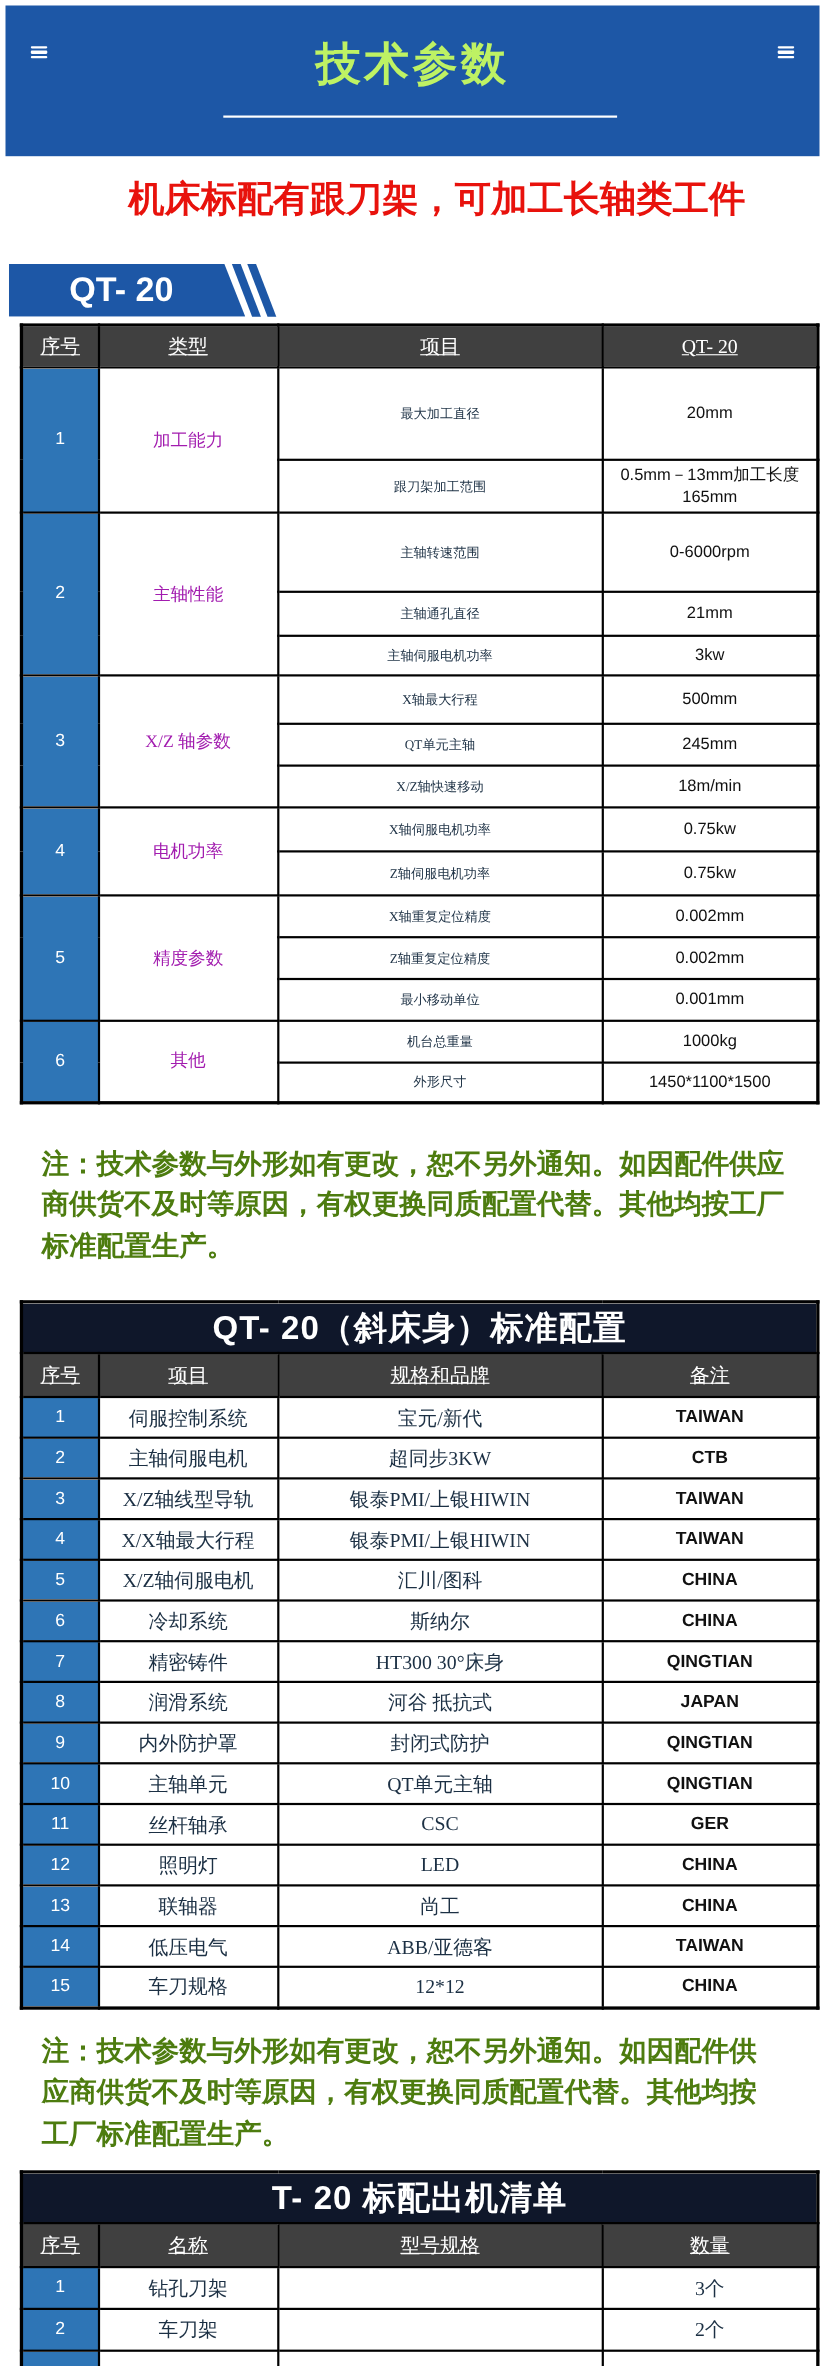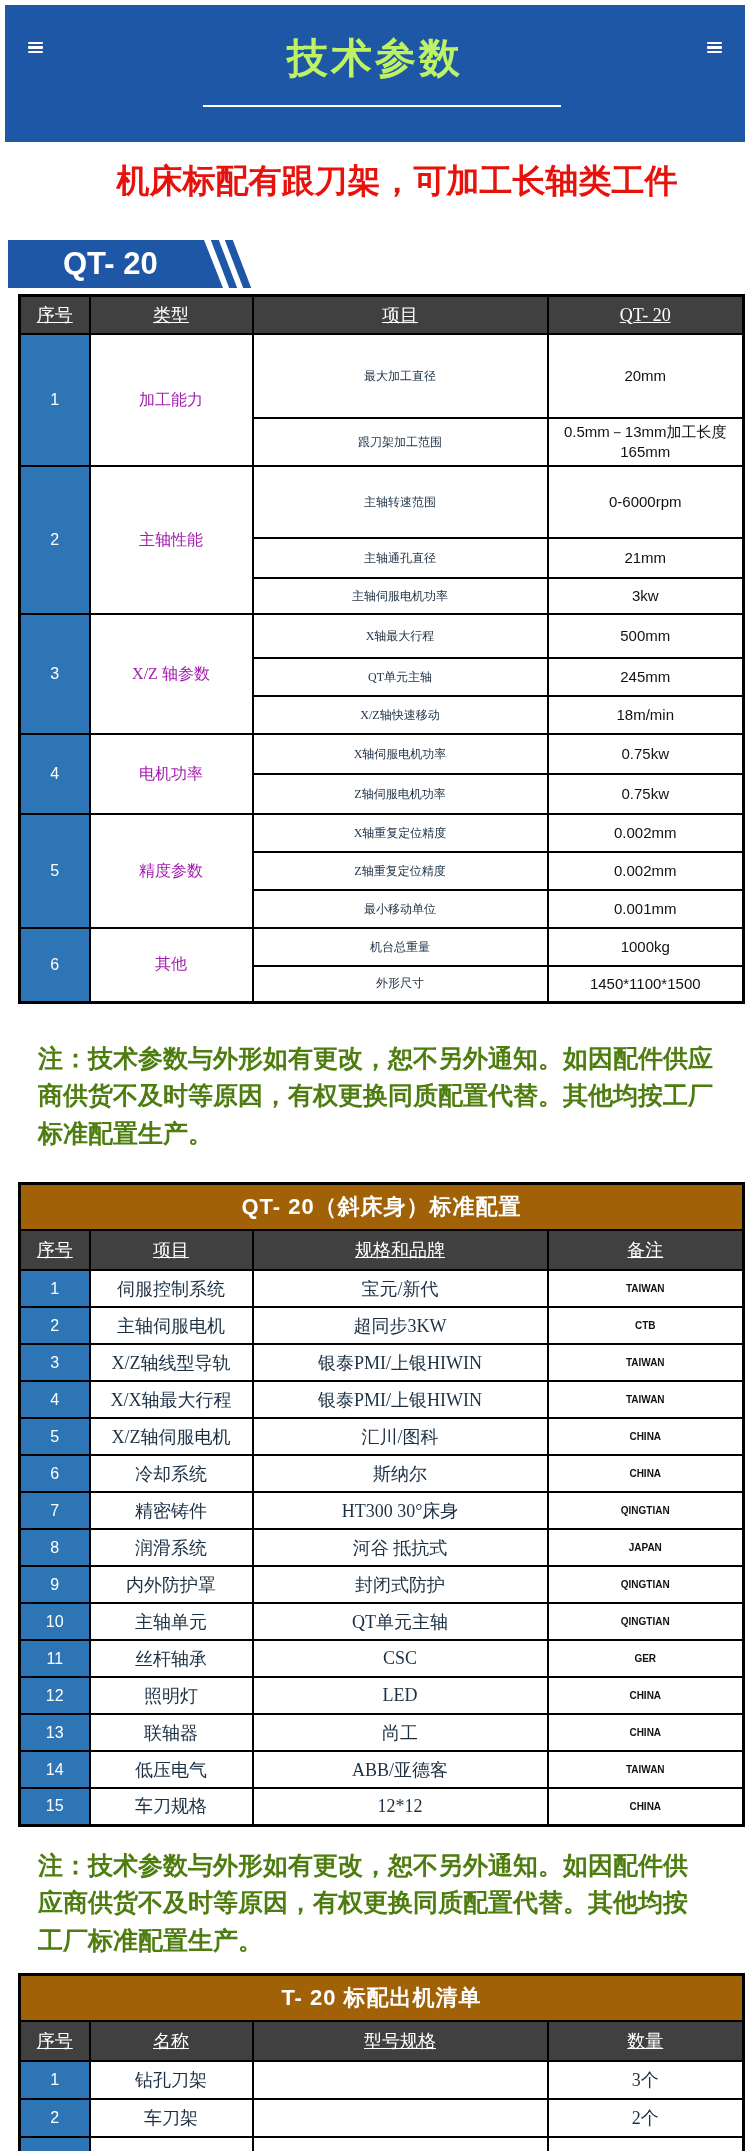--- a/index.html
+++ b/index.html
@@ -37,25 +37,25 @@
   td.type{font-family:"Liberation Serif","DejaVu Serif",serif;color:#a21caf;font-size:16px;}
   td.item{font-family:"Liberation Serif","DejaVu Serif",serif;color:#1c3044;font-size:12px;margin-top:12px;}
   td.val{font-size:15px;color:#111;white-space:pre-line;line-height:1.35;}
   tr.h84{height:84px;} tr.h80{height:72px;} tr.h48{height:48px;} tr.h44{height:44px;} tr.h40{height:40px;} tr.h38{height:38px;} tr.h36{height:36px;}
   
   .note{margin:36px 28px 0 38px;color:#4d7c0f;font-size:25px;font-weight:bold;
     line-height:1.5;white-space:pre-line;}
   .note2{margin-top:20px;}
   
   .cfg{margin-top:30px;} .pack{margin-top:14px;}
-  td.tbar{background:#a16207;color:#fff;font-size:22px;font-weight:bold;height:44px;letter-spacing:1px;}
+  td.tbar{background:#0f172a;color:#fff;font-size:30px;font-weight:bold;height:44px;letter-spacing:1px;}
   tr.hdr{height:40px;}
   tr.crow{height:37px;} tr.prow{height:38px;} tr.partial{height:20px;}
   td.c-item,td.c-spec{font-family:"Liberation Serif","DejaVu Serif",serif;color:#1c3044;font-size:18px;}
-  td.c-note{font-size:10px;font-weight:bold;color:#111;}
+  td.c-note{font-size:16px;font-weight:bold;color:#111;}
 </style>
 </head>
 <body>
 
 <div class="banner">
   <div class="menu left">
       <span></span>
       <span></span>
       <span></span>
     </div>

